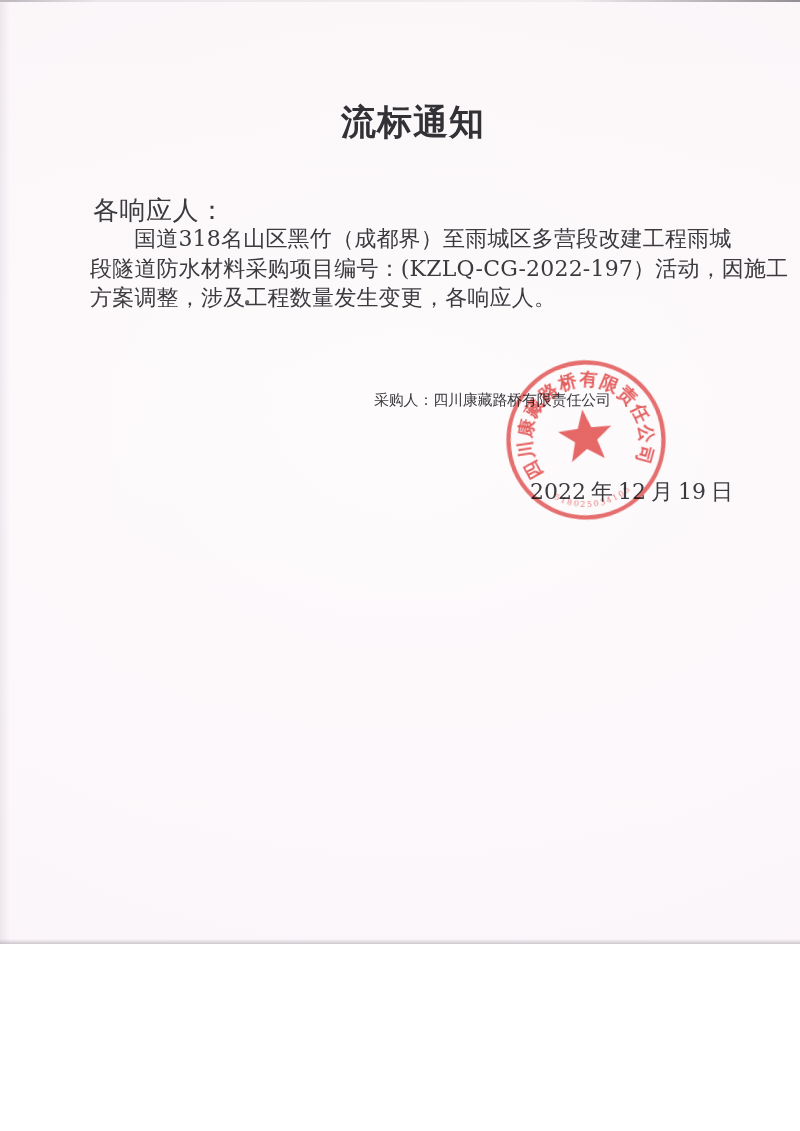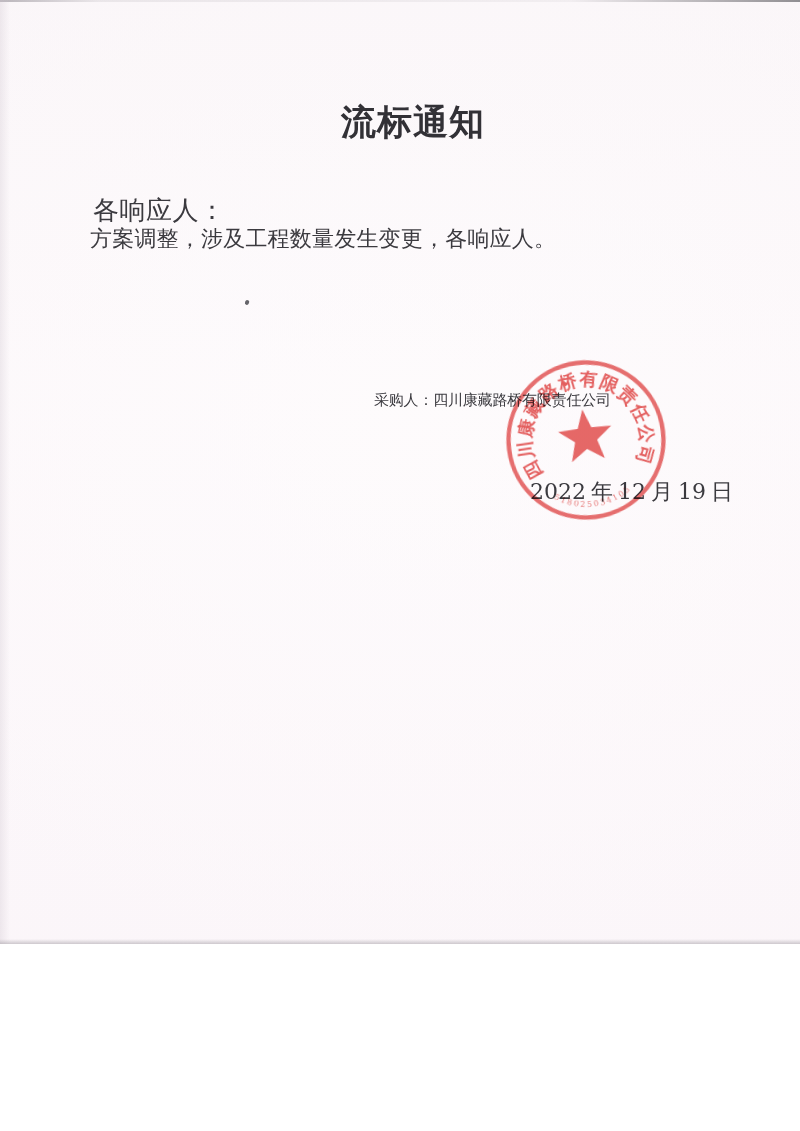--- a/index.html
+++ b/index.html
@@ -100,20 +100,22 @@
   <div class="artifact-top-edge"></div>
   <div class="artifact-corner-tr"></div>
   <div class="artifact-left-fold"></div>
   <div class="artifact-bottom-edge"></div>
 
   <div class="doc-title">流标通知</div>
 
   <div class="salutation">各响应人：</div>
 
   <div class="body-para">
+    <div class="body-line indent">国道318名山区黑竹（成都界）至雨城区多营段改建工程雨城</div>
+    <div class="body-line">段隧道防水材料采购项目编号：(KZLQ-CG-2022-197）活动，因施工</div>
     <div class="body-line">方案调整，涉及工程数量发生变更，各响应人。</div>
   </div>
 
   <div class="speck"></div>
 
   <div class="purchaser-line">采购人：四川康藏路桥有限责任公司</div>
 
   <div class="date-line">2022 年 12 月 19 日</div>
 
   <svg class="seal" viewBox="0 0 200 200" xmlns="http://www.w3.org/2000/svg" aria-hidden="true">

